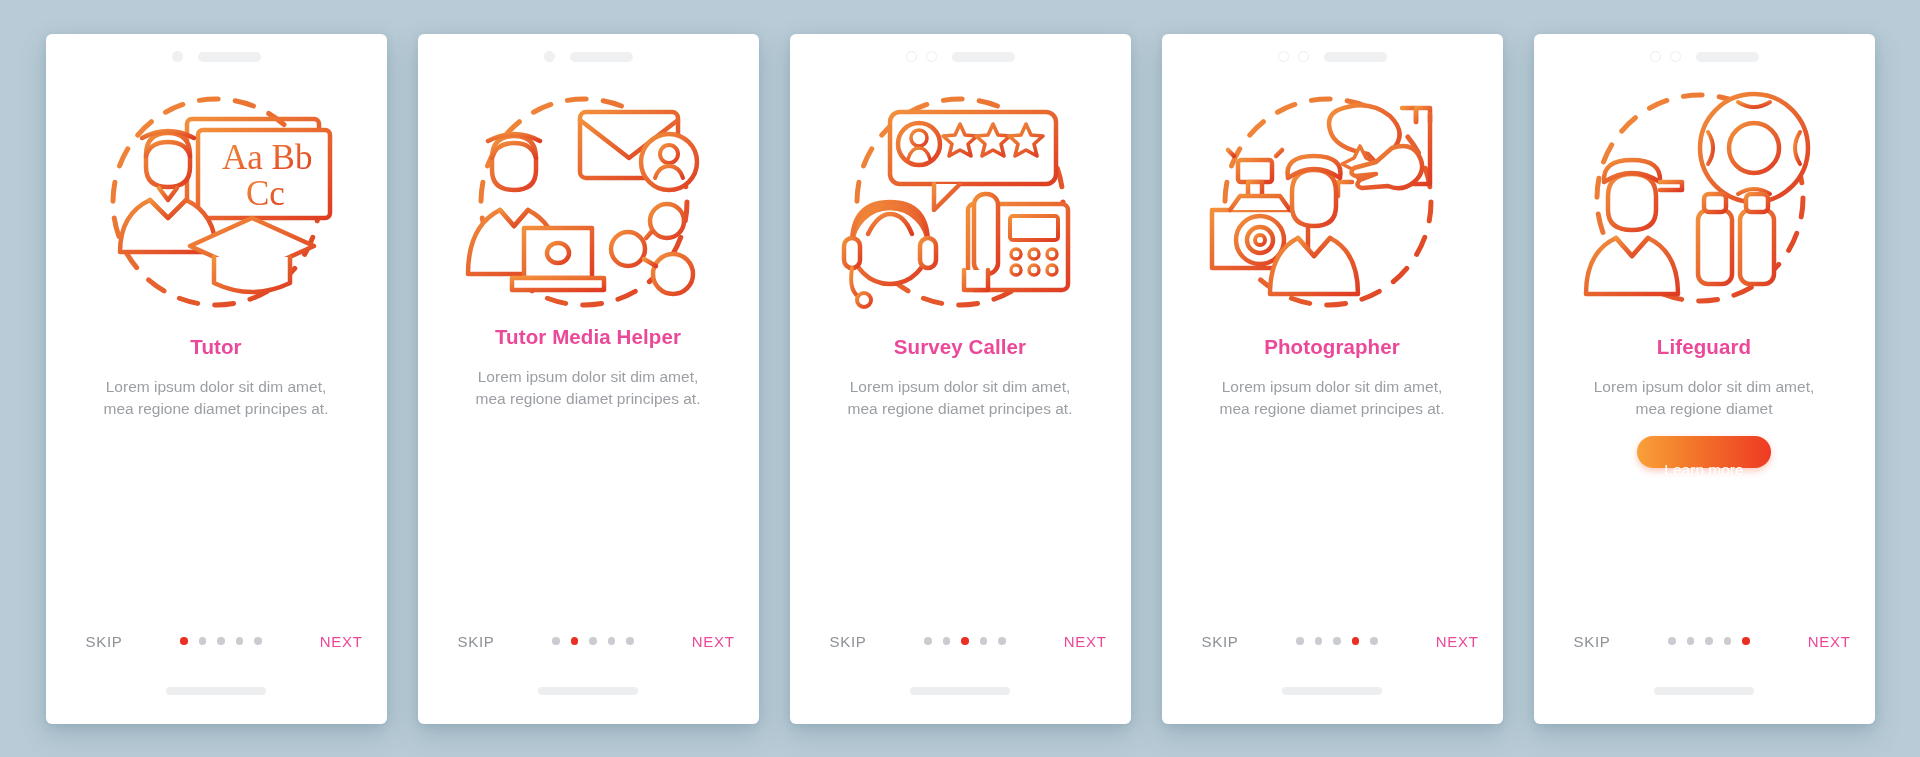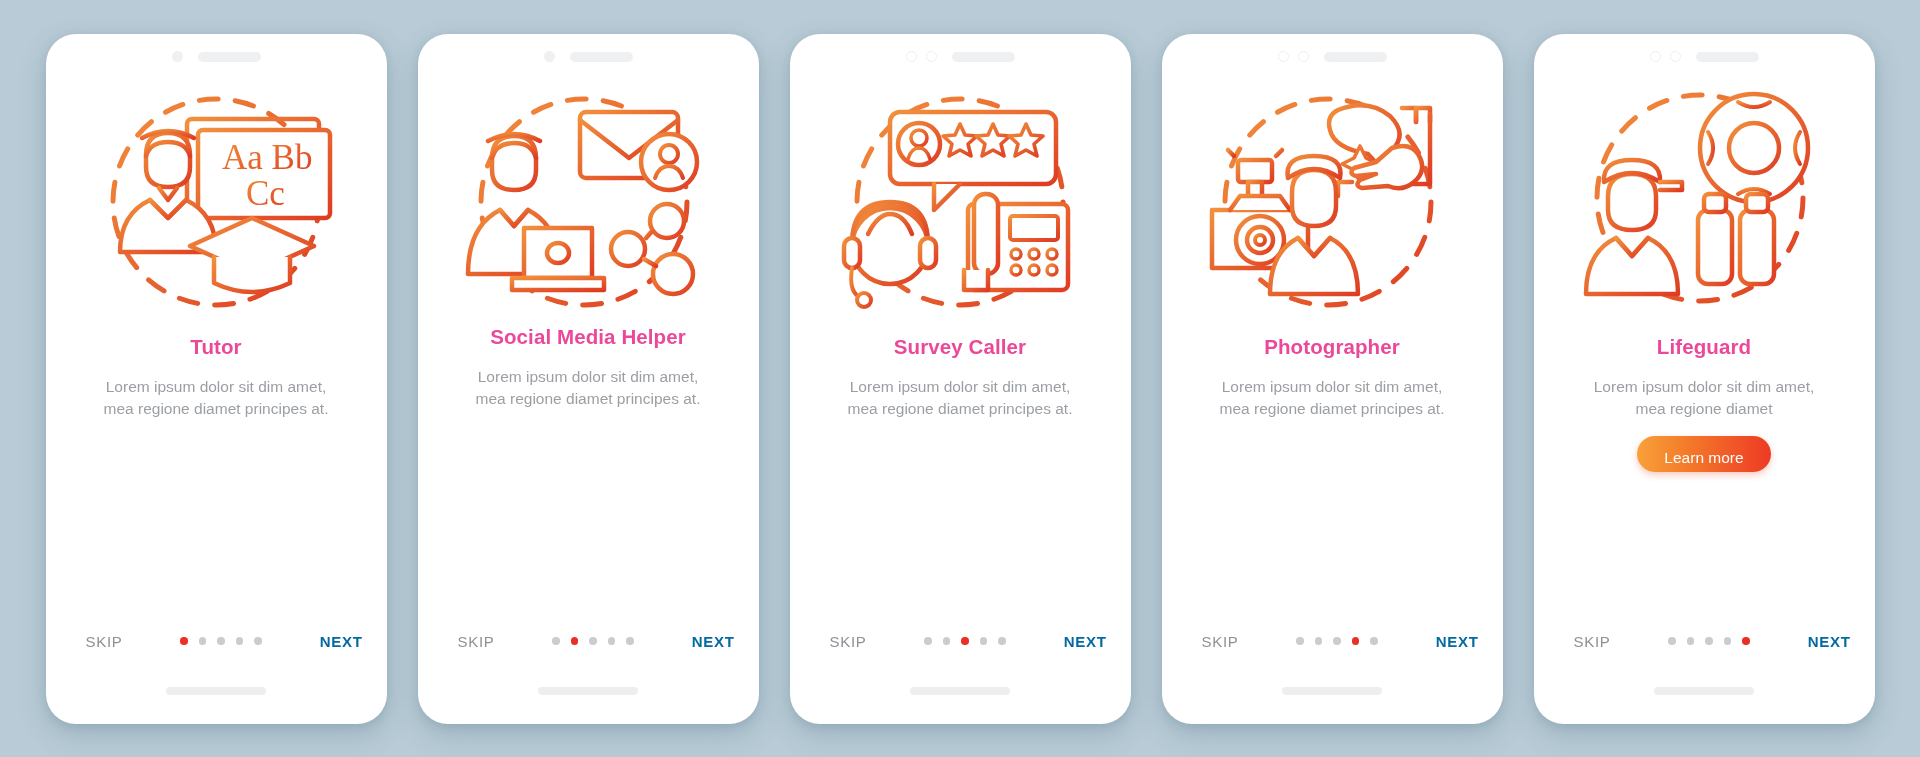--- a/index.html
+++ b/index.html
@@ -22,21 +22,21 @@
     display: flex;
     gap: 31px;
     align-items: center;
     justify-content: center;
   }
 
   .phone {
     width: 341px;
     height: 690px;
     background: #ffffff;
-    border-radius: 30px;
+    border-radius: 6px;
     box-shadow: 0 10px 26px rgba(90,120,140,0.30),
                 0 2px 8px rgba(90,120,140,0.18);
     display: flex;
     flex-direction: column;
     align-items: center;
     position: relative;
     overflow: hidden;
   }
 
   
@@ -108,22 +108,22 @@
   
   .learn-wrap {
     margin-top: 16px;
     display: flex;
     justify-content: center;
     width: 100%;
   }
   .learn-btn {
     border: none;
     cursor: pointer;
-    padding: 4px 27px;
-    height: 36px;
+    padding: 16px 27px;
+    height: 28px;
     line-height: 36px;
     border-radius: 18px;
     color: #ffffff;
     font-size: 15.5px;
     font-family: "Liberation Sans", sans-serif;
     background: linear-gradient(90deg, #f9a03a 0%, #f37a2a 38%, #ee3a24 100%);
     box-shadow: 0 3px 7px rgba(238,80,40,0.30);
     white-space: nowrap;
   }
 
@@ -139,21 +139,21 @@
     gap: 0;
     padding: 0 24px;
   }
   .skip, .next {
     font-size: 15px;
     letter-spacing: 0.7px;
     cursor: pointer;
     white-space: nowrap;
   }
   .skip { color: #8d9196; }
-  .next { color: #0369a1; font-weight: bold; text-align: right; }
+  .next { color: #ec4899; font-weight: normal; text-align: right; }
 
   .dots {
     flex: 1;
     display: flex;
     align-items: center;
     justify-content: center;
     gap: 11px;
   }
   .dot {
     width: 7.5px;
@@ -260,21 +260,21 @@
     <path d="M34 72 q4 -15 22 -15 q18 0 22 15" stroke="url(#gS)" stroke-width="4.5" fill="none"></path>
     <path d="M30 55 q26 -14 52 0" stroke="url(#gS)" stroke-width="4.5" fill="none"></path>
     <path d="M10 188 q0 -48 32 -64 l14 16 l14 -16 q32 16 32 64 z" stroke="url(#gS)" stroke-width="4.5" fill="#fff"></path>
     <path d="M42 124 l14 16 l14 -16" stroke="url(#gS)" stroke-width="4.5" fill="none"></path>
 
     <path d="M66 142 l68 0 l0 50 l-68 0 z" stroke="url(#gS)" stroke-width="4.5" fill="#fff"></path>
     <ellipse cx="100" cy="167" rx="11" ry="10" stroke="url(#gS)" stroke-width="4.5" fill="#fff"></ellipse>
     <path d="M54 192 l92 0 l0 12 l-92 0 z" stroke="url(#gS)" stroke-width="4.5" fill="#fff"></path>
   </svg>
       </div>
-      <div class="title two-line">Social Media Helper</div>
+      <div class="title two-line">Tutor Media Helper</div>
       <div class="desc">Lorem ipsum dolor sit dim amet, mea regione diamet principes at.</div>
       <div class="pager">
         <span class="skip">SKIP</span>
         <div class="dots">
           <span class="dot"></span>
           <span class="dot active"></span>
           <span class="dot"></span>
           <span class="dot"></span>
           <span class="dot"></span>
         </div>

